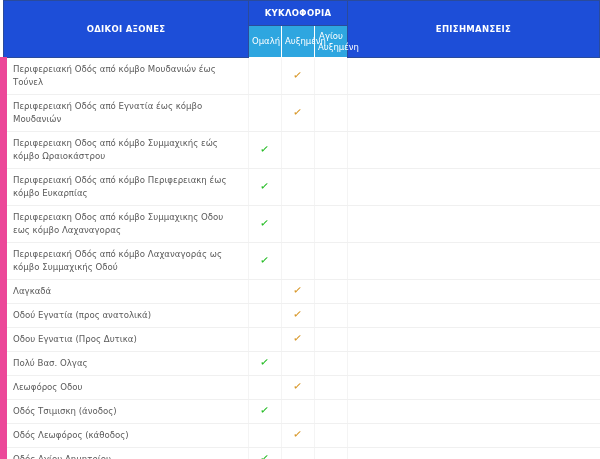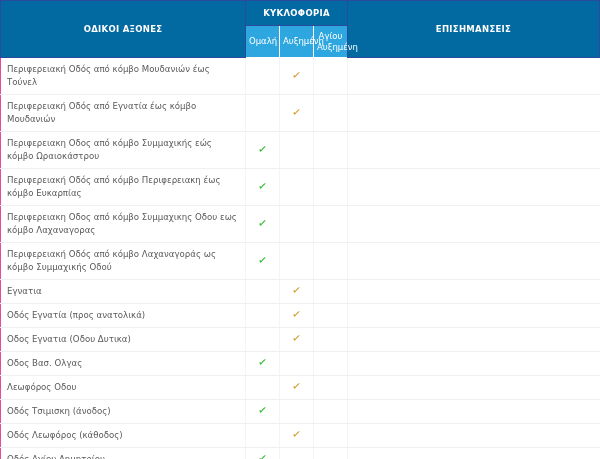--- a/index.html
+++ b/index.html
@@ -16,21 +16,21 @@
   }
 
   table.traffic-table {
     width: 600px;
     border-collapse: collapse;
     table-layout: fixed;
   }
 
   
   thead th {
-    background: #0369a1;
+    background: #1d4ed8;
     color: #ffffff;
     font-size: 8.5px;
     font-weight: bold;
     letter-spacing: 0.3px;
     text-align: center;
     vertical-align: middle;
     border: 1px solid #2a4b9b;
     padding: 2px 3px;
   }
   th.axes-head {
@@ -65,21 +65,21 @@
     border-right-color: #f4f4f4;
     font-size: 8.6px;
     line-height: 13px;
     vertical-align: middle;
     padding: 5px 6px;
     background: #ffffff;
   }
   tbody td.axis-name {
     color: #5a5a5a;
     text-align: left;
-    border-left: 1px solid #ec4899;
+    border-left: 7px solid #ec4899;
   }
   tbody td.mark-cell {
     text-align: center;
     padding: 5px 2px;
   }
   tbody td.notes-cell {
     border-right: 1px solid #ffffff;
   }
 
   .check {
@@ -146,42 +146,42 @@
         <td class="notes-cell"></td>
       </tr>
       <tr>
         <td class="axis-name">Περιφερειακή Οδός από κόμβο Λαχαναγοράς ως κόμβο Συμμαχικής Οδού</td>
         <td class="mark-cell"><span class="check green">✓</span></td>
         <td class="mark-cell"><span class="check orange empty"></span></td>
         <td class="mark-cell"><span class="check orange empty"></span></td>
         <td class="notes-cell"></td>
       </tr>
       <tr>
-        <td class="axis-name">Εγνατια</td>
-        <td class="mark-cell"><span class="check green empty"></span></td>
-        <td class="mark-cell"><span class="check orange">✓</span></td>
-        <td class="mark-cell"><span class="check orange empty"></span></td>
-        <td class="notes-cell"></td>
-      </tr>
-      <tr>
-        <td class="axis-name">Οδός Εγνατία (προς ανατολικά)</td>
-        <td class="mark-cell"><span class="check green empty"></span></td>
-        <td class="mark-cell"><span class="check orange">✓</span></td>
-        <td class="mark-cell"><span class="check orange empty"></span></td>
-        <td class="notes-cell"></td>
-      </tr>
-      <tr>
-        <td class="axis-name">Οδος Εγνατια (Οδου Δυτικα)</td>
-        <td class="mark-cell"><span class="check green empty"></span></td>
-        <td class="mark-cell"><span class="check orange">✓</span></td>
-        <td class="mark-cell"><span class="check orange empty"></span></td>
-        <td class="notes-cell"></td>
-      </tr>
-      <tr>
-        <td class="axis-name">Οδος Βασ. Ολγας</td>
+        <td class="axis-name">Λαγκαδά</td>
+        <td class="mark-cell"><span class="check green empty"></span></td>
+        <td class="mark-cell"><span class="check orange">✓</span></td>
+        <td class="mark-cell"><span class="check orange empty"></span></td>
+        <td class="notes-cell"></td>
+      </tr>
+      <tr>
+        <td class="axis-name">Οδού Εγνατία (προς ανατολικά)</td>
+        <td class="mark-cell"><span class="check green empty"></span></td>
+        <td class="mark-cell"><span class="check orange">✓</span></td>
+        <td class="mark-cell"><span class="check orange empty"></span></td>
+        <td class="notes-cell"></td>
+      </tr>
+      <tr>
+        <td class="axis-name">Οδου Εγνατια (Προς Δυτικα)</td>
+        <td class="mark-cell"><span class="check green empty"></span></td>
+        <td class="mark-cell"><span class="check orange">✓</span></td>
+        <td class="mark-cell"><span class="check orange empty"></span></td>
+        <td class="notes-cell"></td>
+      </tr>
+      <tr>
+        <td class="axis-name">Πολύ Βασ. Ολγας</td>
         <td class="mark-cell"><span class="check green">✓</span></td>
         <td class="mark-cell"><span class="check orange empty"></span></td>
         <td class="mark-cell"><span class="check orange empty"></span></td>
         <td class="notes-cell"></td>
       </tr>
       <tr>
         <td class="axis-name">Λεωφόρος Οδου</td>
         <td class="mark-cell"><span class="check green empty"></span></td>
         <td class="mark-cell"><span class="check orange">✓</span></td>
         <td class="mark-cell"><span class="check orange empty"></span></td>

